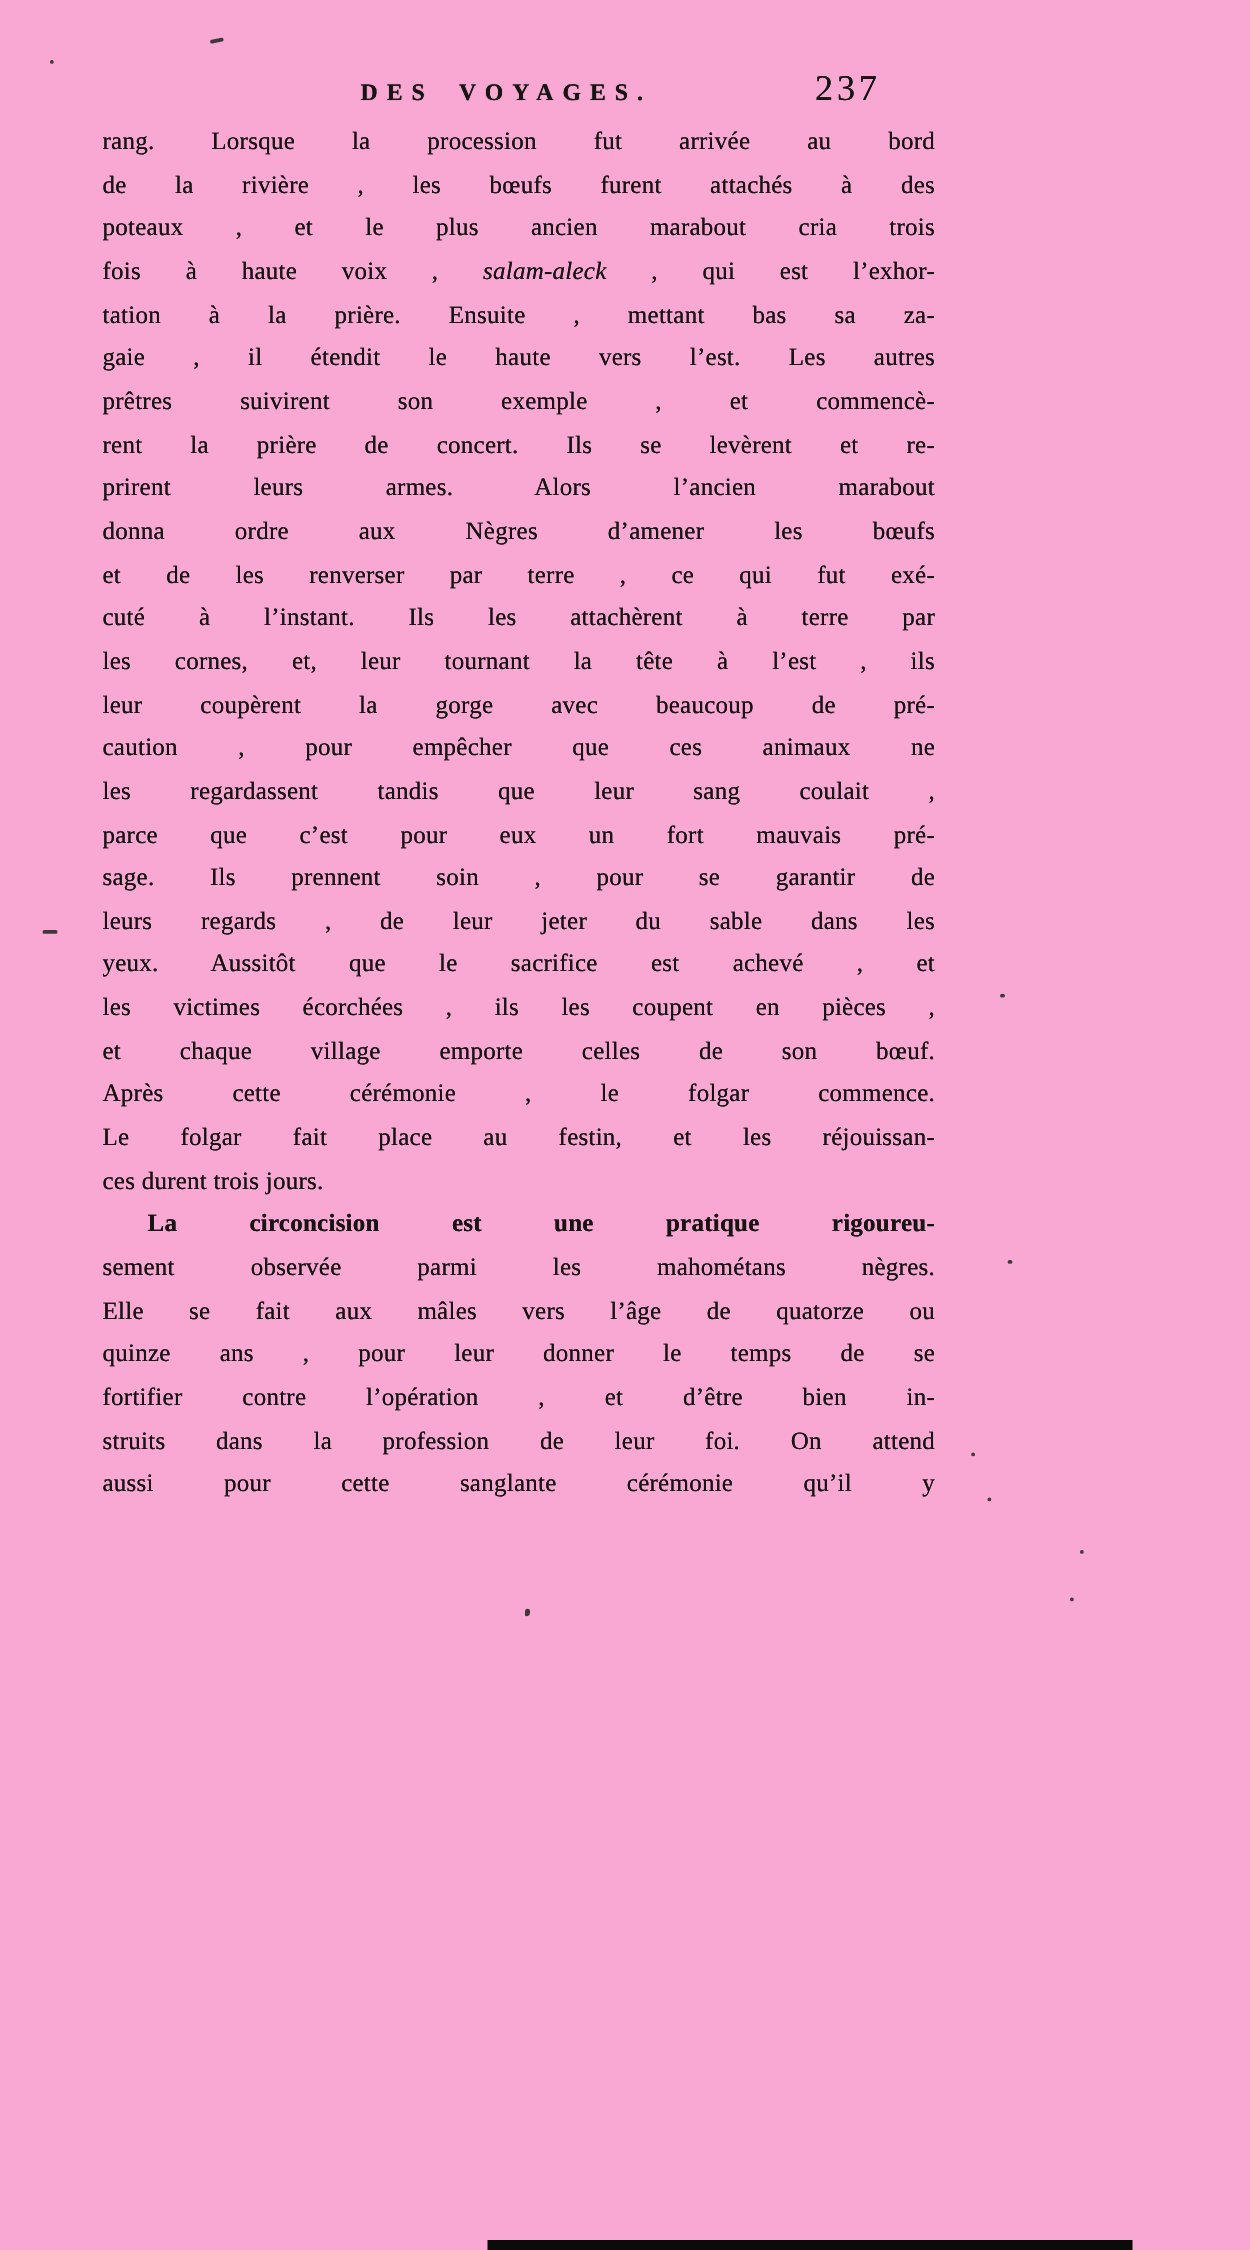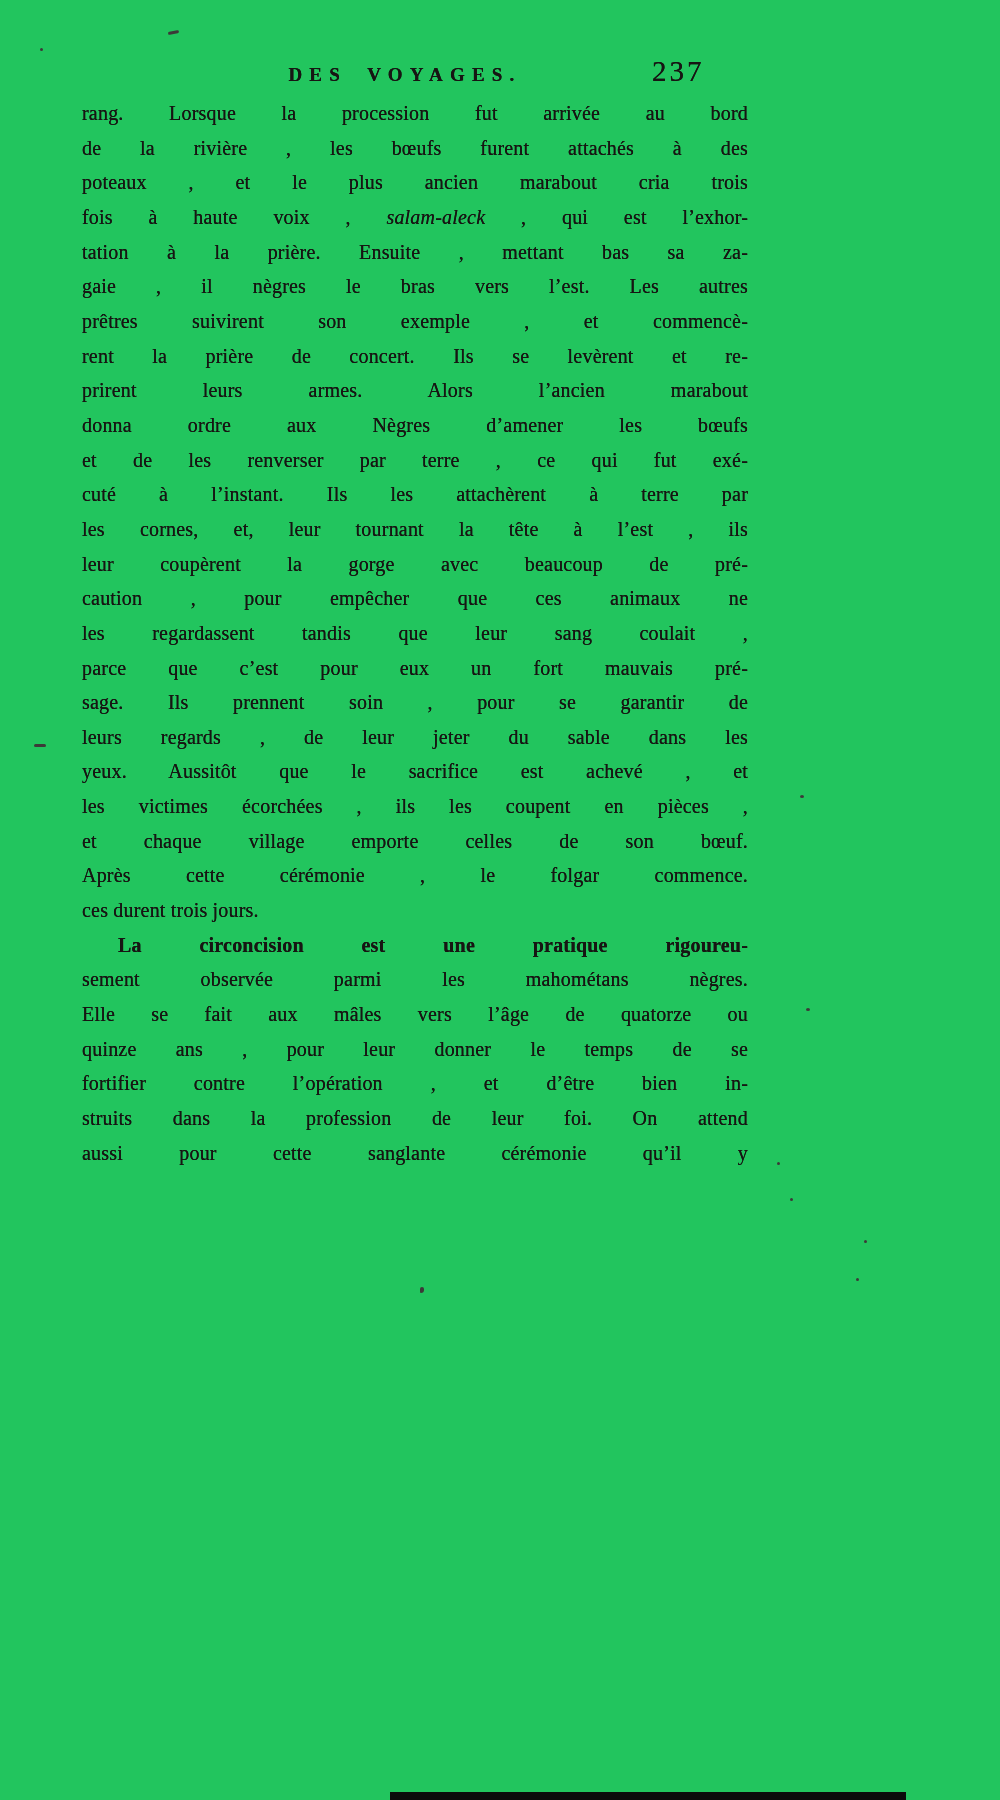--- a/index.html
+++ b/index.html
@@ -11,21 +11,21 @@
     height: 1800px;
     position: relative;
     background: #ffffff;
     font-family: "Liberation Serif", "DejaVu Serif", serif;
     color: #171513;
     overflow: hidden;
   }
   .page {
     position: absolute;
     inset: 0;
-    background: #22c55e;
+    background: #f9a8d4;
   }
   .running-title {
     position: absolute;
     top: 64px;
     left: 82px;
     width: 666px;
     box-sizing: border-box;
     padding-right: 20px;
     text-align: center;
     font-size: 19px;
@@ -83,38 +83,39 @@
   <div class="running-title">DES VOYAGES.</div>
 
   <div class="page-number">237</div>
 
   <div class="text-block">
       <div class="line"><span>rang. Lorsque la procession fut arrivée au bord</span></div>
       <div class="line"><span>de la rivière , les bœufs furent attachés à des</span></div>
       <div class="line"><span>poteaux , et le plus ancien marabout cria trois</span></div>
       <div class="line"><span>fois à haute voix , </span><i>salam-aleck</i><span> , qui est l’exhor-</span></div>
       <div class="line"><span>tation à la prière. Ensuite , mettant bas sa za-</span></div>
-      <div class="line"><span>gaie , il nègres le bras vers l’est. Les autres</span></div>
+      <div class="line"><span>gaie , il étendit le haute vers l’est. Les autres</span></div>
       <div class="line"><span>prêtres suivirent son exemple , et commencè-</span></div>
       <div class="line"><span>rent la prière de concert. Ils se levèrent et re-</span></div>
       <div class="line"><span>prirent leurs armes. Alors l’ancien marabout</span></div>
       <div class="line"><span>donna ordre aux Nègres d’amener les bœufs</span></div>
       <div class="line"><span>et de les renverser par terre , ce qui fut exé-</span></div>
       <div class="line"><span>cuté à l’instant. Ils les attachèrent à terre par</span></div>
       <div class="line"><span>les cornes, et, leur tournant la tête à l’est , ils</span></div>
       <div class="line"><span>leur coupèrent la gorge avec beaucoup de pré-</span></div>
       <div class="line"><span>caution , pour empêcher que ces animaux ne</span></div>
       <div class="line"><span>les regardassent tandis que leur sang coulait ,</span></div>
       <div class="line"><span>parce que c’est pour eux un fort mauvais pré-</span></div>
       <div class="line"><span>sage. Ils prennent soin , pour se garantir de</span></div>
       <div class="line"><span>leurs regards , de leur jeter du sable dans les</span></div>
       <div class="line"><span>yeux. Aussitôt que le sacrifice est achevé , et</span></div>
       <div class="line"><span>les victimes écorchées , ils les coupent en pièces ,</span></div>
       <div class="line"><span>et chaque village emporte celles de son bœuf.</span></div>
       <div class="line"><span>Après cette cérémonie , le folgar commence.</span></div>
+      <div class="line"><span>Le folgar fait place au festin, et les réjouissan-</span></div>
       <div class="line para-end"><span>ces durent trois jours.</span></div>
       <div class="line indent"><span>La circoncision est une pratique rigoureu-</span></div>
       <div class="line"><span>sement observée parmi les mahométans nègres.</span></div>
       <div class="line"><span>Elle se fait aux mâles vers l’âge de quatorze ou</span></div>
       <div class="line"><span>quinze ans , pour leur donner le temps de se</span></div>
       <div class="line"><span>fortifier contre l’opération , et d’être bien in-</span></div>
       <div class="line"><span>struits dans la profession de leur foi. On attend</span></div>
       <div class="line"><span>aussi pour cette sanglante cérémonie qu’il y</span></div>
     </div>
 

